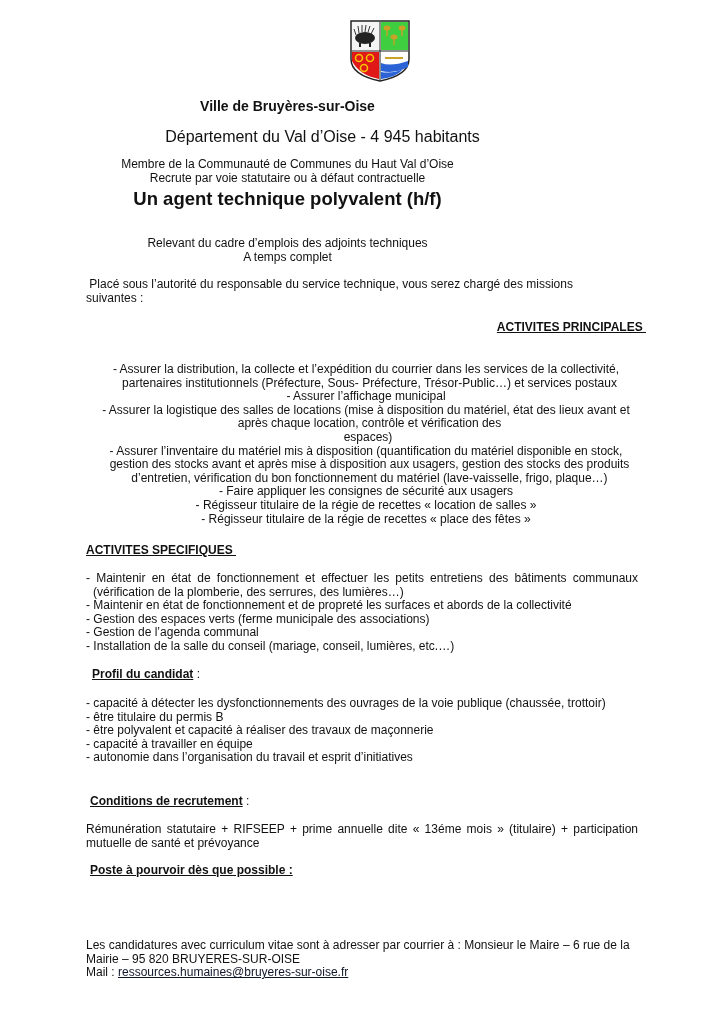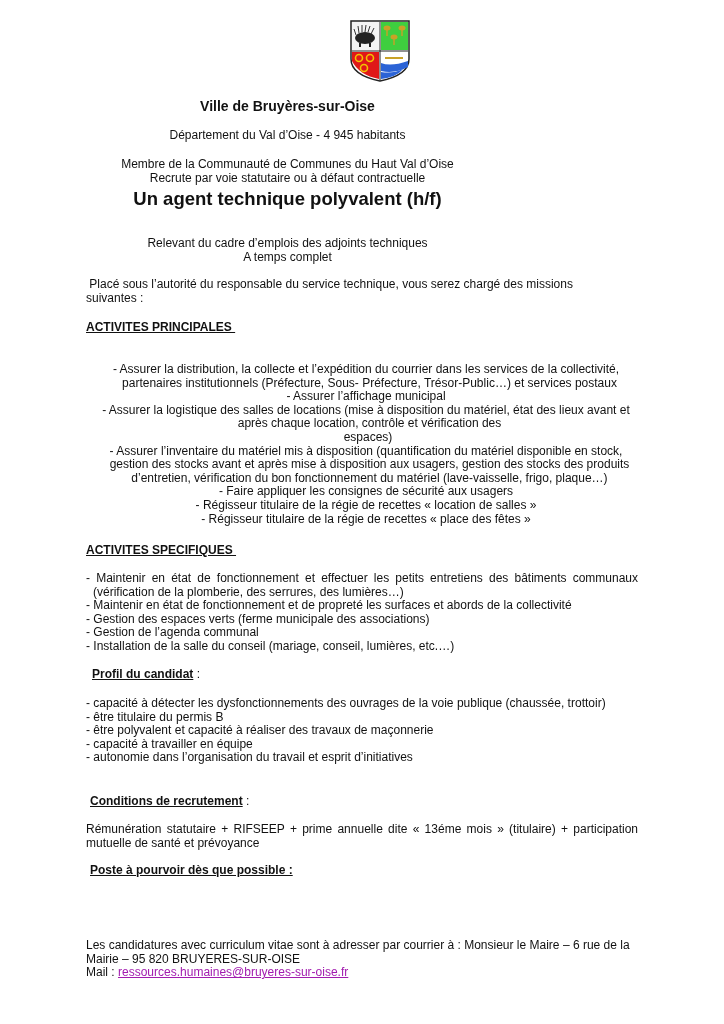--- a/index.html
+++ b/index.html
@@ -5,42 +5,42 @@
     html, body { margin: 0; padding: 0; background: #ffffff; }
     body {
       width: 724px; height: 1024px; position: relative; overflow: hidden;
       font-family: "Liberation Sans", sans-serif; color: #111111;
       font-size: 12px;
     }
     .abs { position: absolute; }
     .center { left: 0; width: 575px; text-align: center; }
     .logo { left: 347px; top: 17px; width: 66px; height: 66px; }
     .town { top: 98px; font-weight: bold; font-size: 14px; }
-    .dept { top: 128px; font-size: 12px; }
+    .dept { top: 128px; font-size: 16px; padding-left: 35px; }
     .membre { top: 157px; font-size: 12px; line-height: 14px; }
     .jobtitle { top: 188px; font-size: 18.5px; font-weight: bold; }
     .relevant { top: 236px; font-size: 12px; line-height: 14px; }
     .left { left: 86px; width: 560px; }
     .line { font-size: 12px; line-height: 13.6px; white-space: nowrap; }
     .intro { top: 278px; }
     .heading { font-weight: bold; text-decoration: underline; font-size: 12px; }
-    .h-principales { top: 320px; }
+    .h-principales { top: 320px; text-align: right; }
     .list1 { top: 363px; text-align: center; }
     .h-specifiques { top: 543px; }
     .list2 { top: 572px; }
     .h-profil { top: 668px; left: 92px; }
     .list3 { top: 697px; }
     .h-conditions { top: 795px; left: 90px; }
     .remun { top: 823px; width: 552px; text-align: justify; line-height: 14px; }
     .h-poste { top: 864px; left: 90px; }
     .contact { top: 892px; line-height: 14px; margin-top: 47px; }
     .indent { padding-left: 7px; }
     .indent2 { padding-left: 4px; }
     .justify-line { display: block; text-align: justify; text-align-last: justify; width: 552px; }
-    .mail-link { color: #a21caf; text-decoration: underline; }
+    .mail-link { color: #0f172a; text-decoration: underline; }
   </style>
 </head>
 <body>
 
 <div class="abs logo">
   <svg width="66" height="66" viewBox="0 0 66 66">
     <path d="M4 4 H62 V42 Q62 58 33 64 Q4 58 4 42 Z" fill="#ffffff" stroke="#222" stroke-width="1.5"></path>
 
     <rect x="5" y="5" width="27" height="28" fill="#f4f4f4"></rect>
     <ellipse x="0" cx="18" cy="21" rx="10" ry="6" fill="#222"></ellipse>

